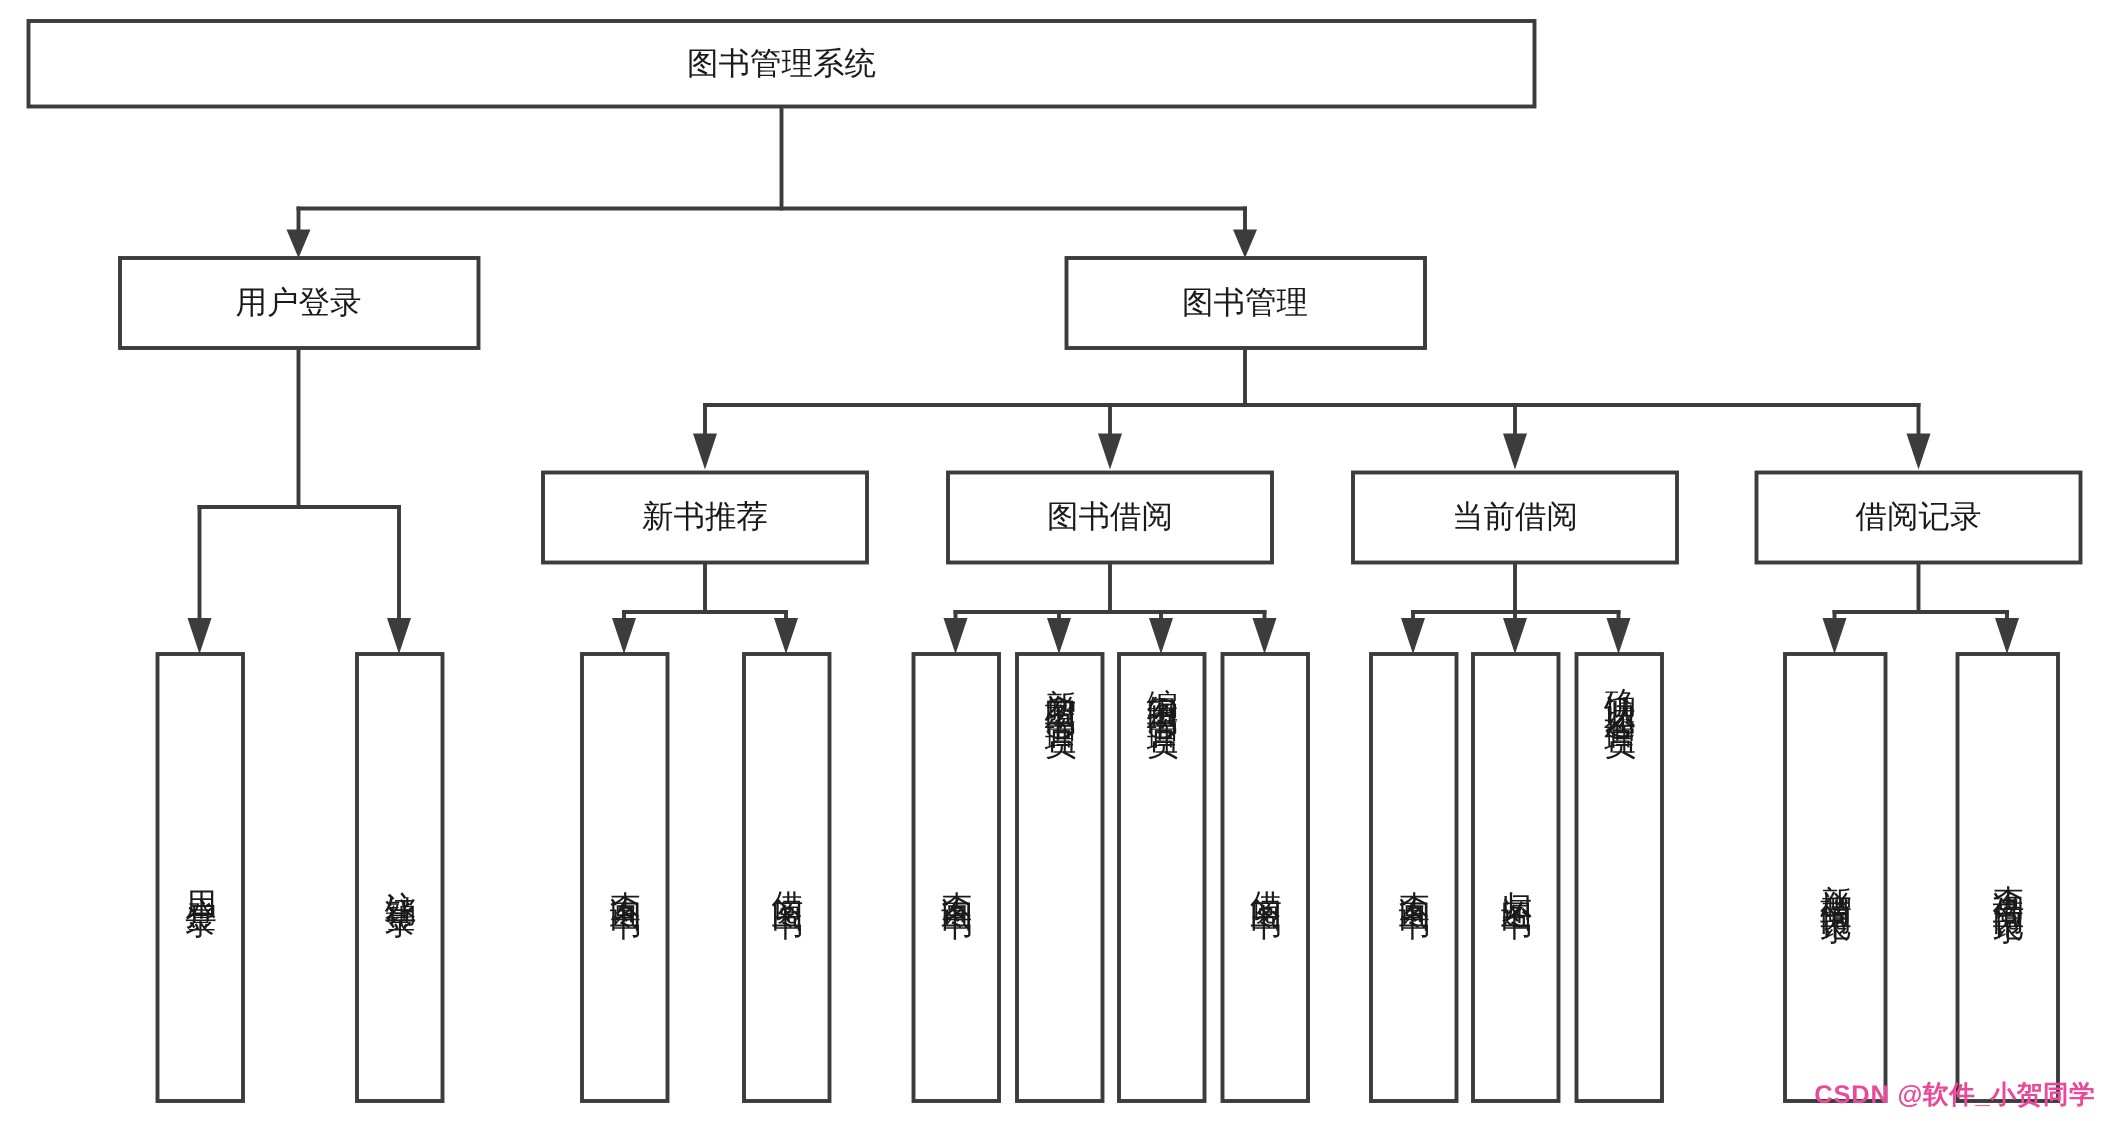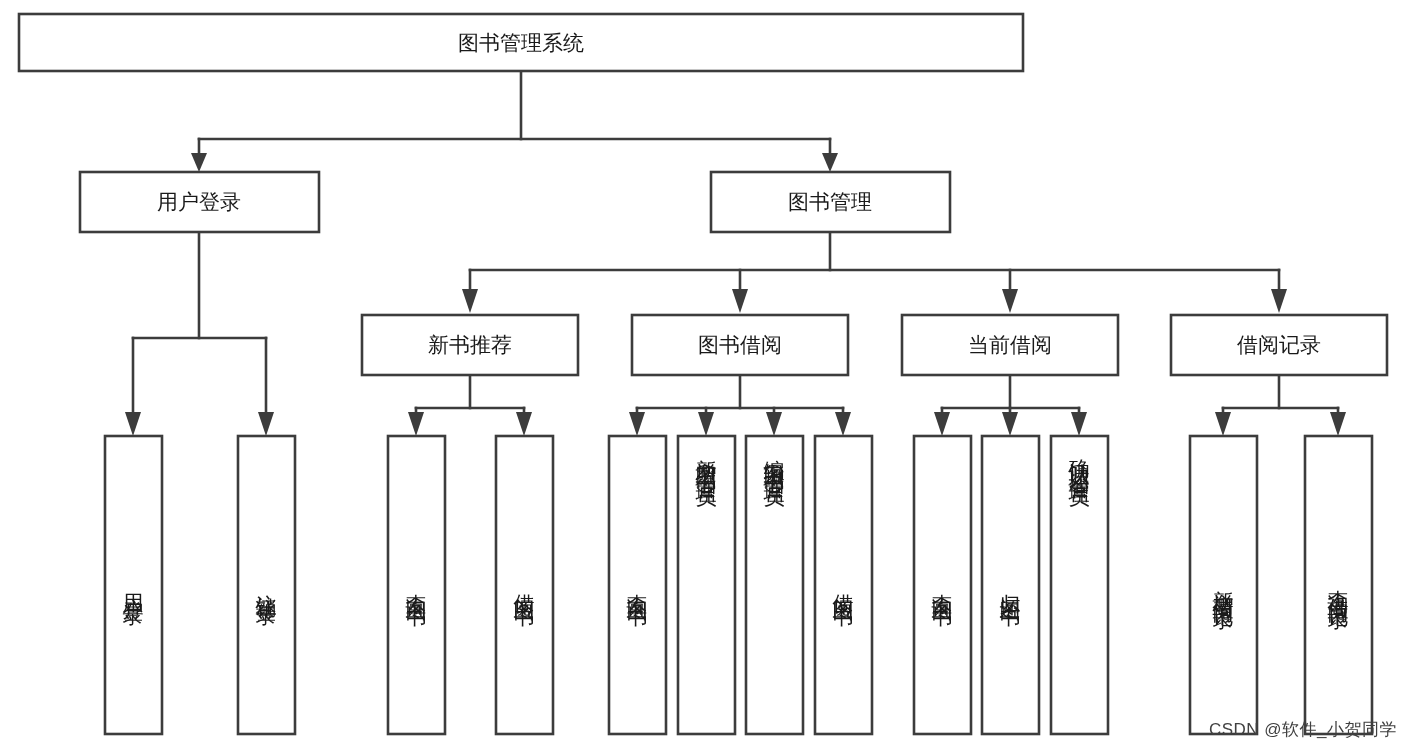--- a/index.html
+++ b/index.html
@@ -67,23 +67,24 @@
     pointer-events: none;
   }
   .vlabel-wrap.align-middle { align-items: center; }
   .vlabel-wrap.align-start  { align-items: flex-start; }
   #watermark {
     position: absolute;
     right: 8px;
     bottom: 6px;
     font-family: "Liberation Sans", "DejaVu Sans", sans-serif;
     font-size: 17px;
-    color: #404040;
+    color: #ec4899;
     letter-spacing: 0.5px;
     white-space: nowrap;
+    font-weight: bold;
   }
 </style>
 </head>
 <body>
 
 <div id="diagram-root">
 
   <svg id="tree-svg" viewBox="0 0 1405 747">
 
     <g>

